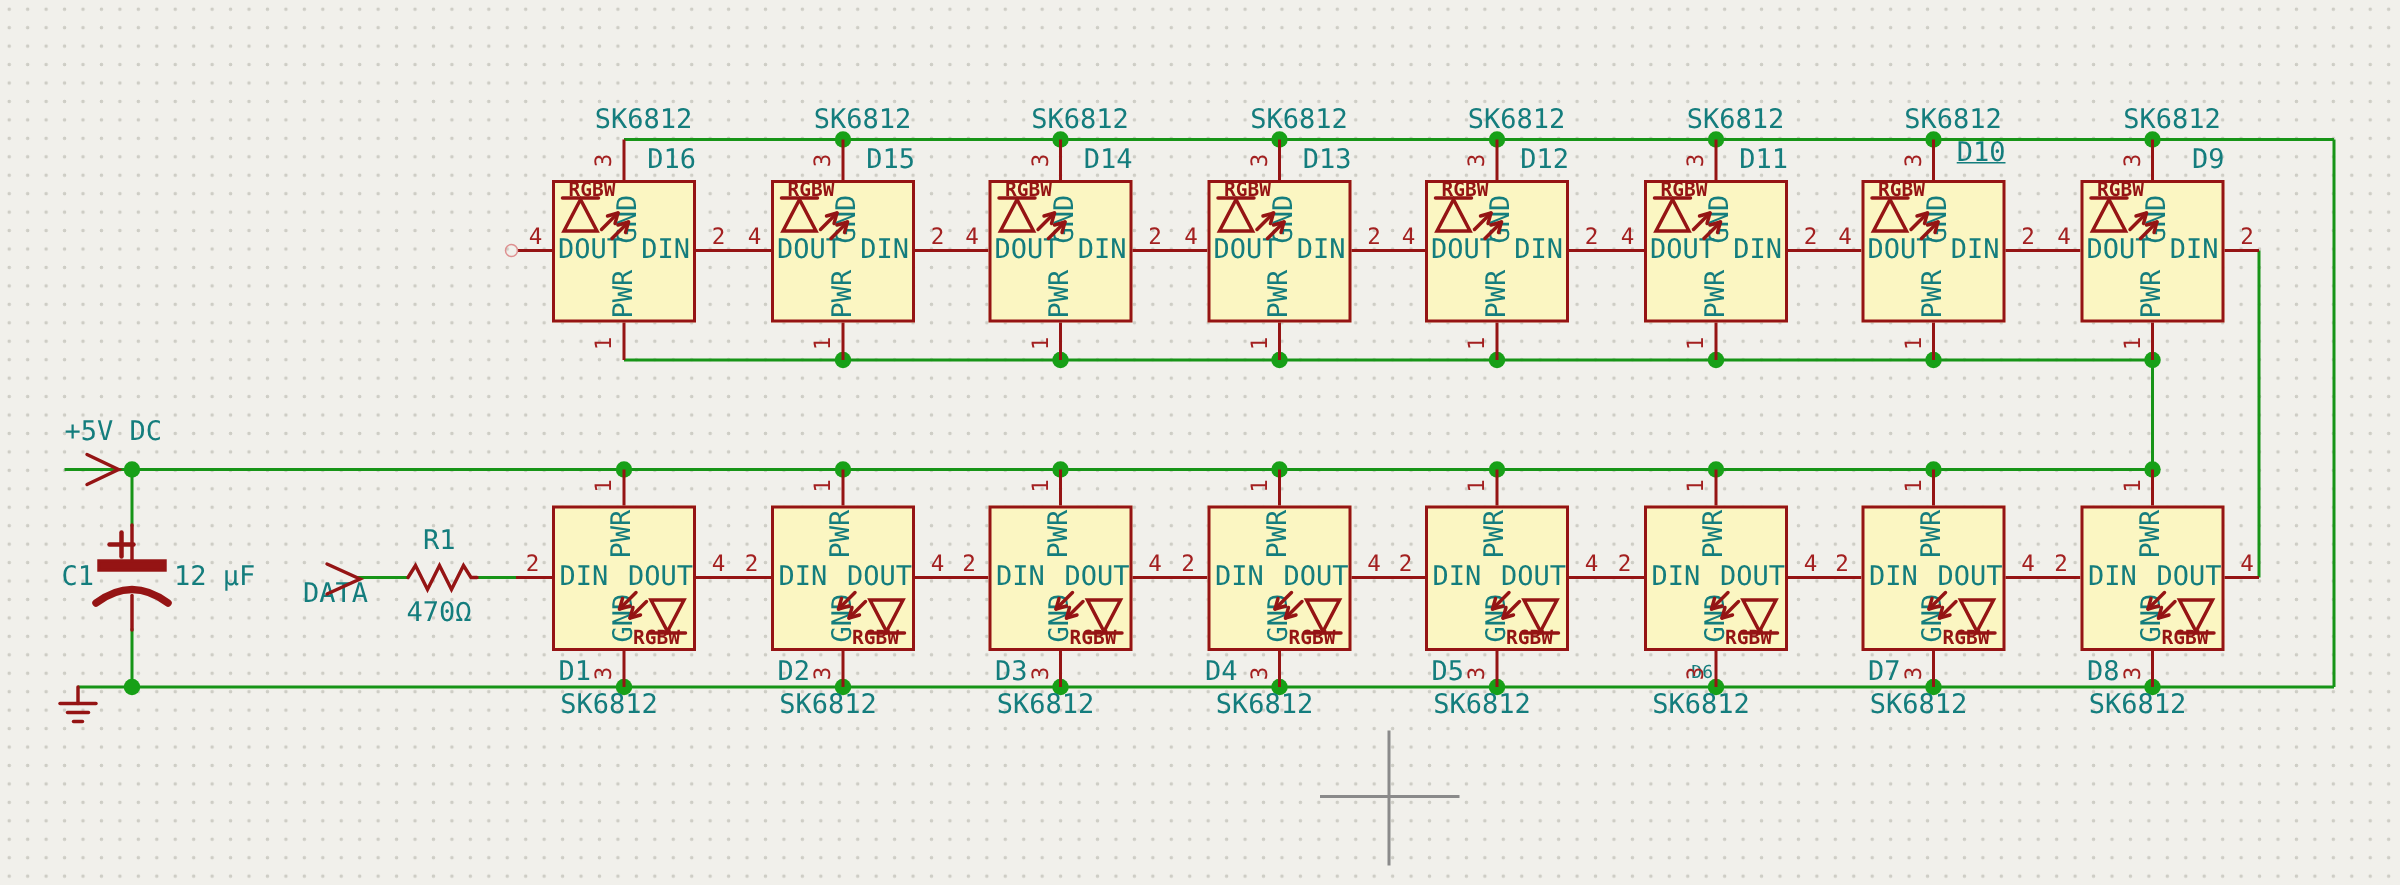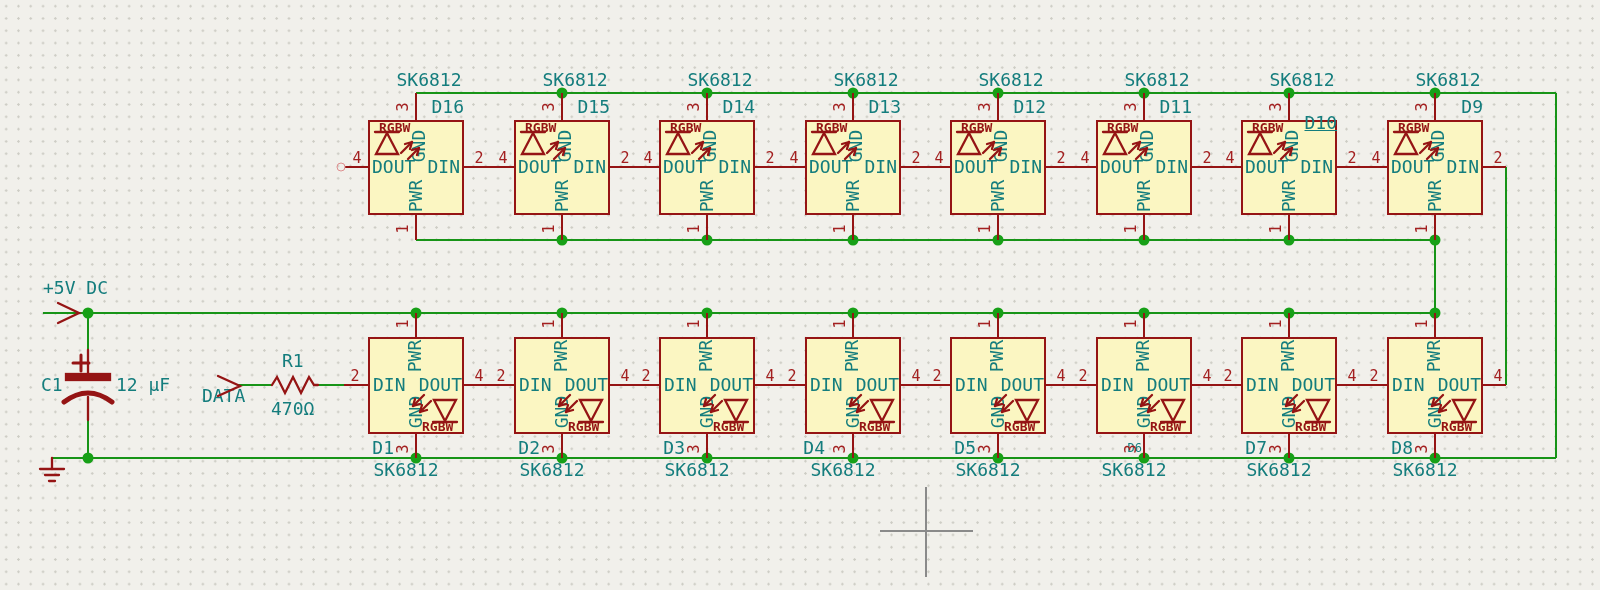--- a/index.html
+++ b/index.html
@@ -373,21 +373,21 @@
       <path d="M40,13 l-7,2 M40,13 l-2,7"></path>
       <line x1="36" y1="30" x2="47" y2="19"></line>
       <path d="M47,19 l-7,2 M47,19 l-2,7"></path>
     </g>
     </svg>
     <div class="box" style="left: 1241px; top: 120px; width: 96px; height: 95px;"></div>
     <div class="stub" style="left: 1287.75px; top: 93px; width: 2.5px; height: 27px;"></div>
     <div class="stub" style="left: 1287.75px; top: 215px; width: 2.5px; height: 25px;"></div>
     <div class="stub" style="left: 1337px; top: 165.75px; width: 50px; height: 2.5px;"></div>
     <div class="txt ctr" style="left: 1302px; top: 80px; font-size: 18px; color: rgb(20, 125, 125);">SK6812</div>
-    <div class="txt rgt" style="left: 1337px; top: 123px; font-size: 18px; color: rgb(20, 125, 125); text-decoration: underline;">D10</div>
+    <div class="txt rgt" style="left: 1337px; top: 102px; font-size: 18px; color: rgb(20, 125, 125); text-decoration: underline;">D10</div>
     <div class="txt rot" style="left: 1276px; top: 107px; font-size: 15px; color: rgb(163, 32, 32);">3</div>
     <div class="txt rot" style="left: 1276px; top: 229px; font-size: 15px; color: rgb(163, 32, 32);">1</div>
     <div class="txt ctr" style="left: 1230px; top: 158px; font-size: 15px; color: rgb(163, 32, 32);">4</div>
     <div class="txt ctr" style="left: 1352px; top: 158px; font-size: 15px; color: rgb(163, 32, 32);">2</div>
     <div class="txt lft" style="left: 1245px; top: 167px; font-size: 18px; color: rgb(20, 125, 125);">DOUT</div>
     <div class="txt rgt" style="left: 1333px; top: 167px; font-size: 18px; color: rgb(20, 125, 125);">DIN</div>
     <div class="txt rot" style="left: 1292px; top: 146px; font-size: 18px; color: rgb(20, 125, 125);">GND</div>
     <div class="txt rot" style="left: 1289px; top: 196px; font-size: 18px; color: rgb(20, 125, 125);">PWR</div>
     <div class="txt lft" style="left: 1252px; top: 127px; font-size: 13px; color: rgb(149, 20, 20); font-weight: bold;">RGBW</div>
     <svg width="50" height="30" viewBox="0 0 50 30" style="left: 1245px; top: 129px;">

